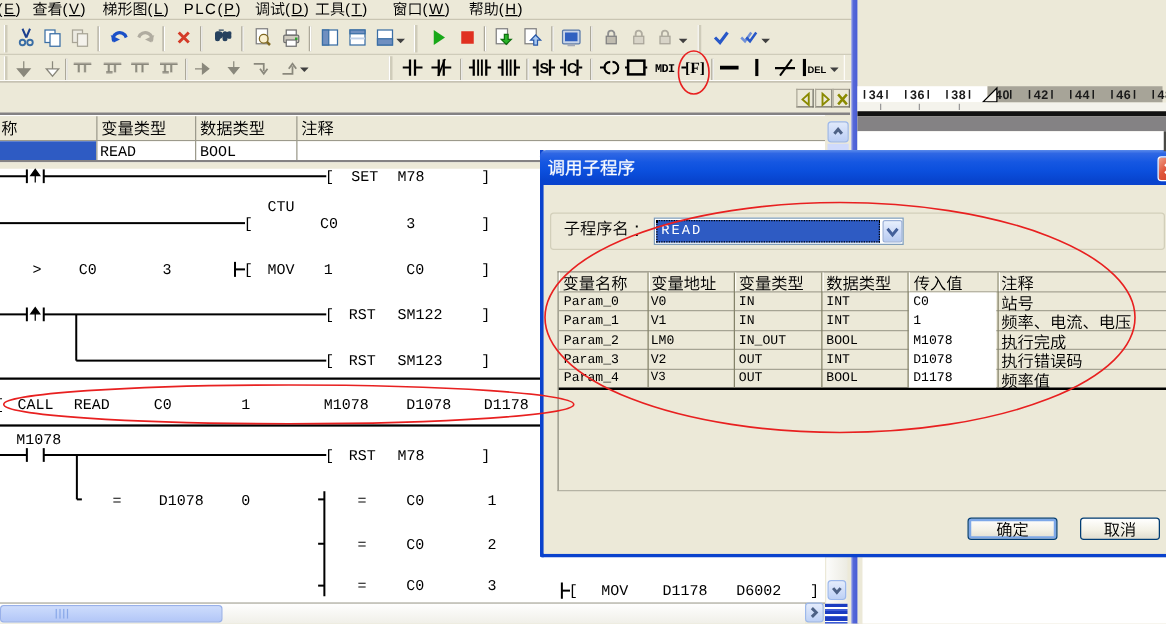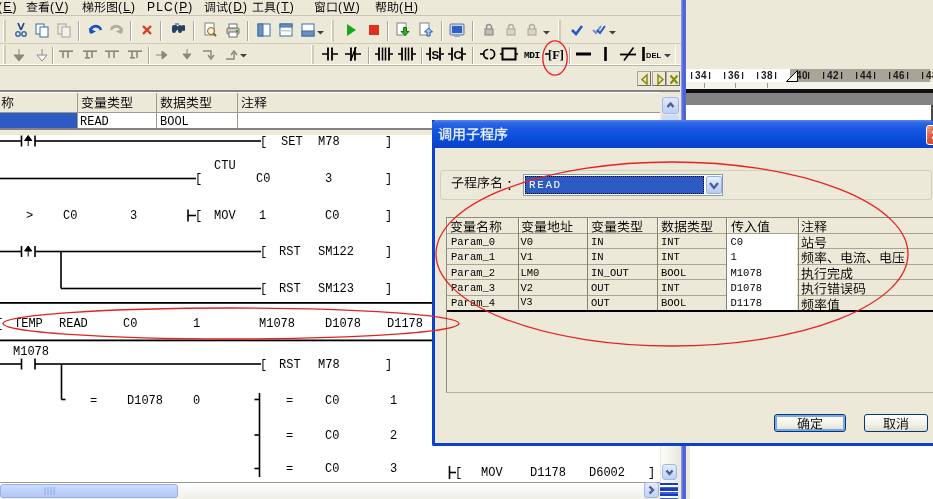--- a/index.html
+++ b/index.html
@@ -524,21 +524,21 @@
 <div class="mono" style="position:absolute;left:385px;top:210px">]</div>
 <div class="mono" style="position:absolute;left:260px;top:246px">[</div>
 <div class="mono" style="position:absolute;left:279px;top:246px">RST</div>
 <div class="mono" style="position:absolute;left:318px;top:246px">SM122</div>
 <div class="mono" style="position:absolute;left:385px;top:246px">]</div>
 <div class="mono" style="position:absolute;left:260px;top:283px">[</div>
 <div class="mono" style="position:absolute;left:279px;top:283px">RST</div>
 <div class="mono" style="position:absolute;left:318px;top:283px">SM123</div>
 <div class="mono" style="position:absolute;left:385px;top:283px">]</div>
 <div class="mono" style="position:absolute;left:-4px;top:318px">[</div>
-<div class="mono" style="position:absolute;left:14px;top:318px">TEMP</div>
+<div class="mono" style="position:absolute;left:14px;top:318px">CALL</div>
 <div class="mono" style="position:absolute;left:59px;top:318px">READ</div>
 <div class="mono" style="position:absolute;left:123px;top:318px">C0</div>
 <div class="mono" style="position:absolute;left:193px;top:318px">1</div>
 <div class="mono" style="position:absolute;left:259px;top:318px">M1078</div>
 <div class="mono" style="position:absolute;left:325px;top:318px">D1078</div>
 <div class="mono" style="position:absolute;left:387px;top:318px">D1178</div>
 <div class="mono" style="position:absolute;left:13px;top:345.5px">M1078</div>
 <div class="mono" style="position:absolute;left:260px;top:358.5px">[</div>
 <div class="mono" style="position:absolute;left:279px;top:358.5px">RST</div>
 <div class="mono" style="position:absolute;left:318px;top:358.5px">M78</div>

